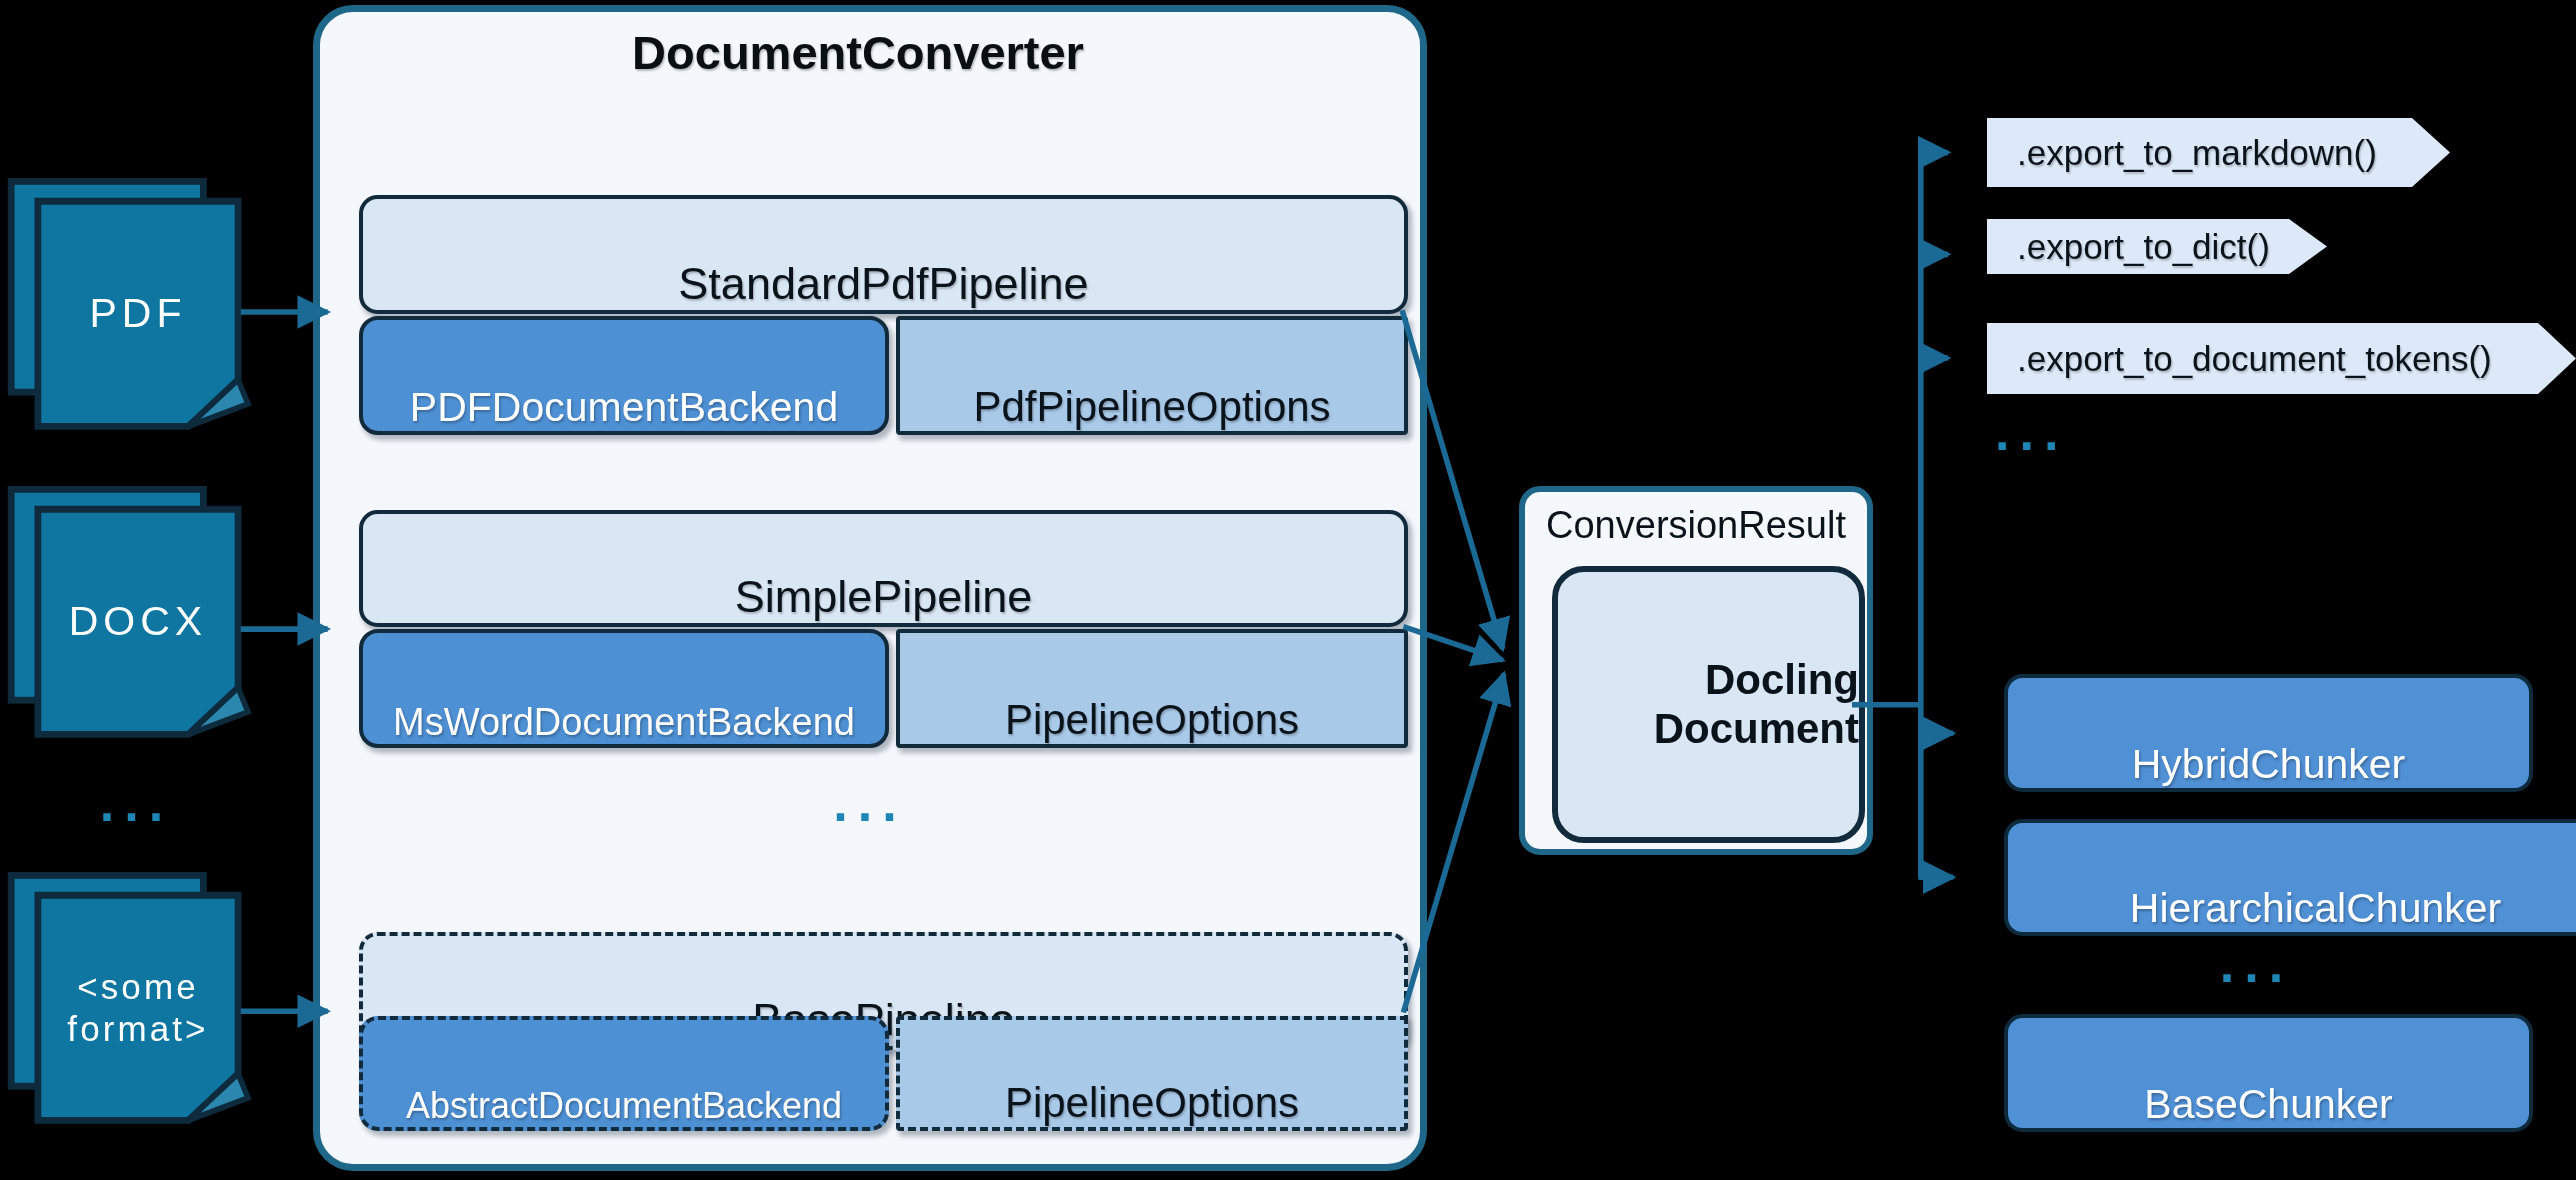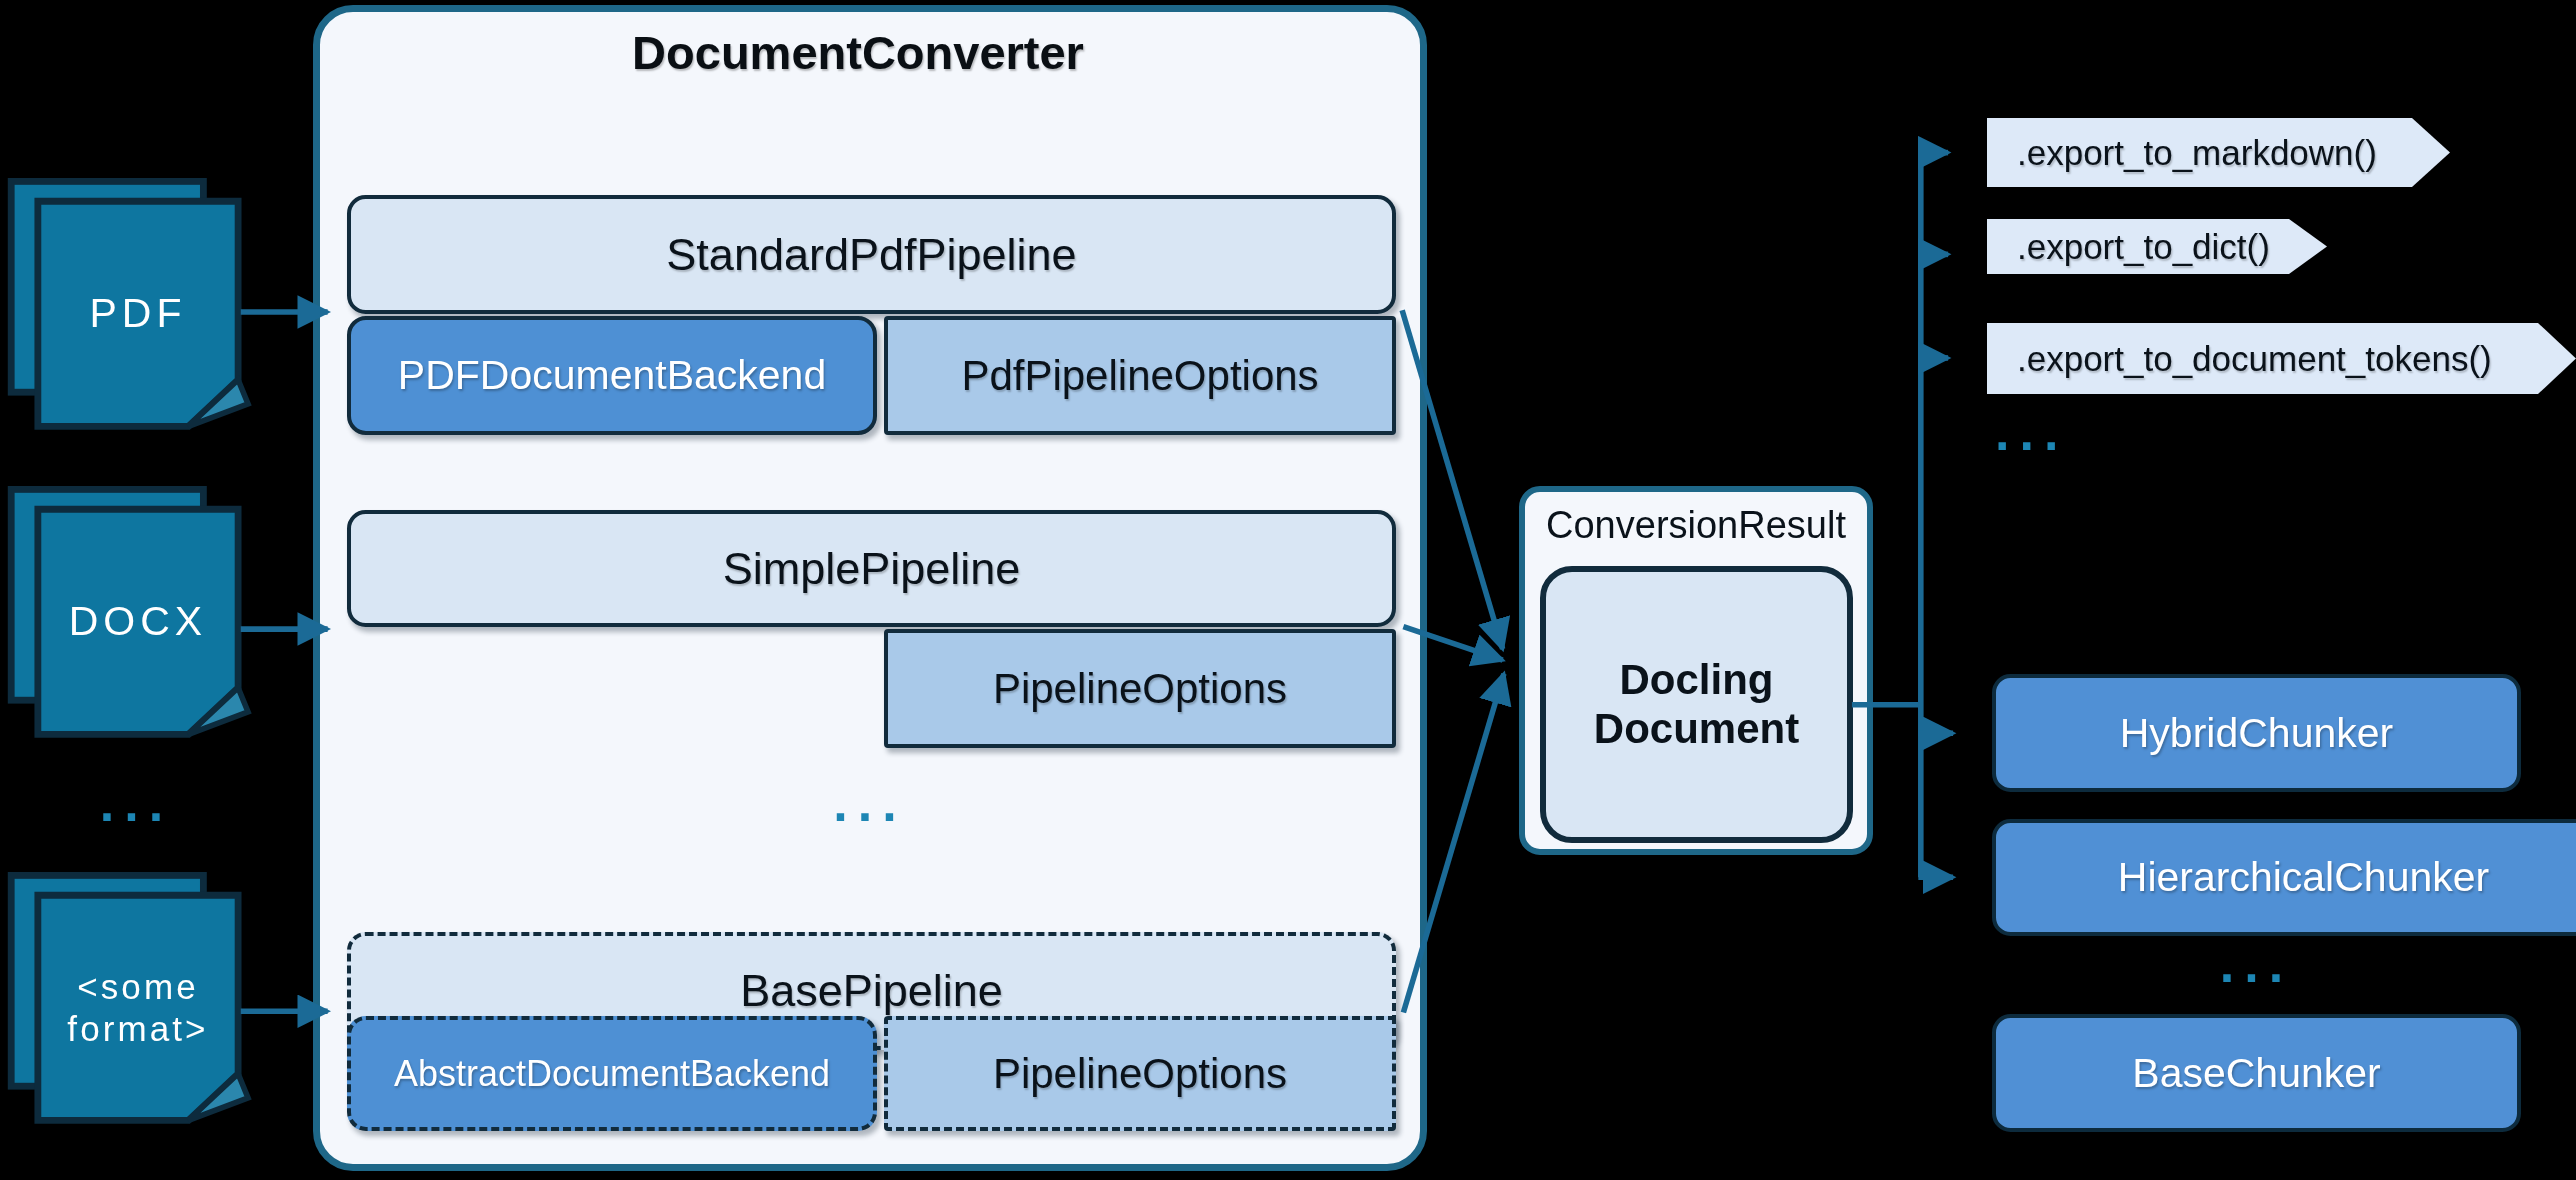--- a/index.html
+++ b/index.html
@@ -1,21 +1,21 @@
 <!DOCTYPE html>
 <html style="font-size:10px"><head>
 <meta charset="utf-8">
 <style>
   html,body{margin:0;padding:0;background:#000;}
   .canvas{
     position:relative;width:2576px;height:1180px;background:#000000;
     font-family:"Liberation Sans", sans-serif;overflow:hidden;
   }
   .abs{position:absolute;box-sizing:border-box;}
-  .flexc{display:flex;align-items:center;justify-content:center;}
+  .flexc{display:flex;align-items:flex-end;justify-content:center;margin-left:12px;}
 
   
   .container-main{
     background:#f4f7fc;border:7.4px solid #1e6788;border-radius:40px;
   }
   .diagram-title{
     color:#0a0f14;font-size:47px;font-weight:bold;text-align:center;
     text-shadow:1.2px 1.9px 1.9px rgba(0,0,0,0.25);
   }
 
@@ -128,20 +128,23 @@
   <div class="abs flexc backend-box" style="left:347px;top:316px;width:530px;height:119px;font-size:41px;">
     <span>PDFDocumentBackend</span>
   </div>
   <div class="abs flexc options-box" style="left:884px;top:316px;width:512px;height:119px;">
     <span>PdfPipelineOptions</span>
   </div>
 
   <div class="abs flexc pipeline-box" style="left:347px;top:510px;width:1049px;height:117px;">
     <span>SimplePipeline</span>
   </div>
+  <div class="abs flexc backend-box" style="left:347px;top:629px;width:530px;height:119px;font-size:38px;">
+    <span>MsWordDocumentBackend</span>
+  </div>
   <div class="abs flexc options-box" style="left:884px;top:629px;width:512px;height:119px;">
     <span>PipelineOptions</span>
   </div>
 
   <div class="abs dots" style="left:313px;top:777px;width:1114px;">...</div>
 
   <div class="abs flexc pipeline-box dashed" style="left:347px;top:932px;width:1049px;height:118px;">
     <span>BasePipeline</span>
   </div>
   <div class="abs flexc backend-box dashed" style="left:347px;top:1016px;width:530px;height:115px;font-size:36px;">

